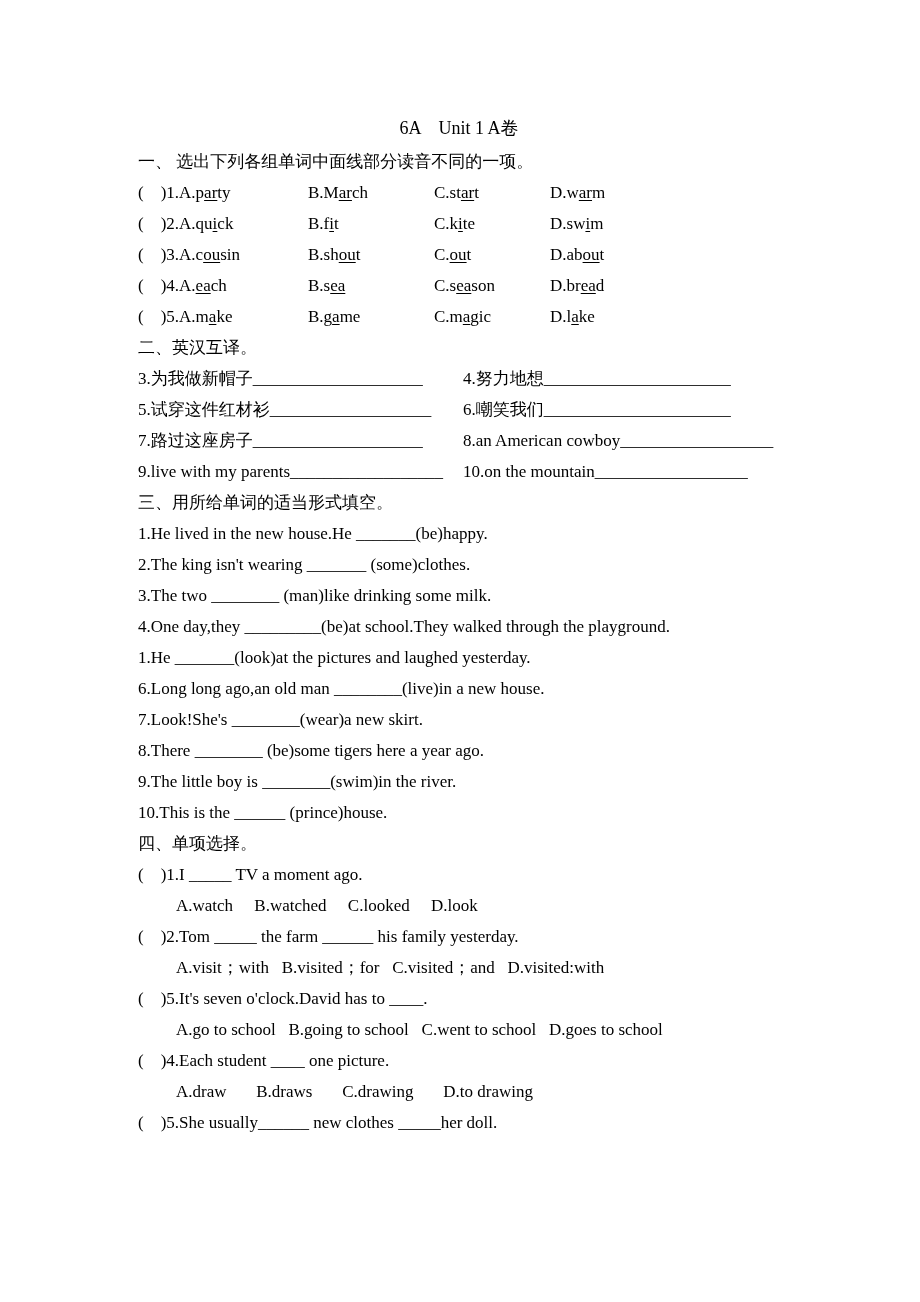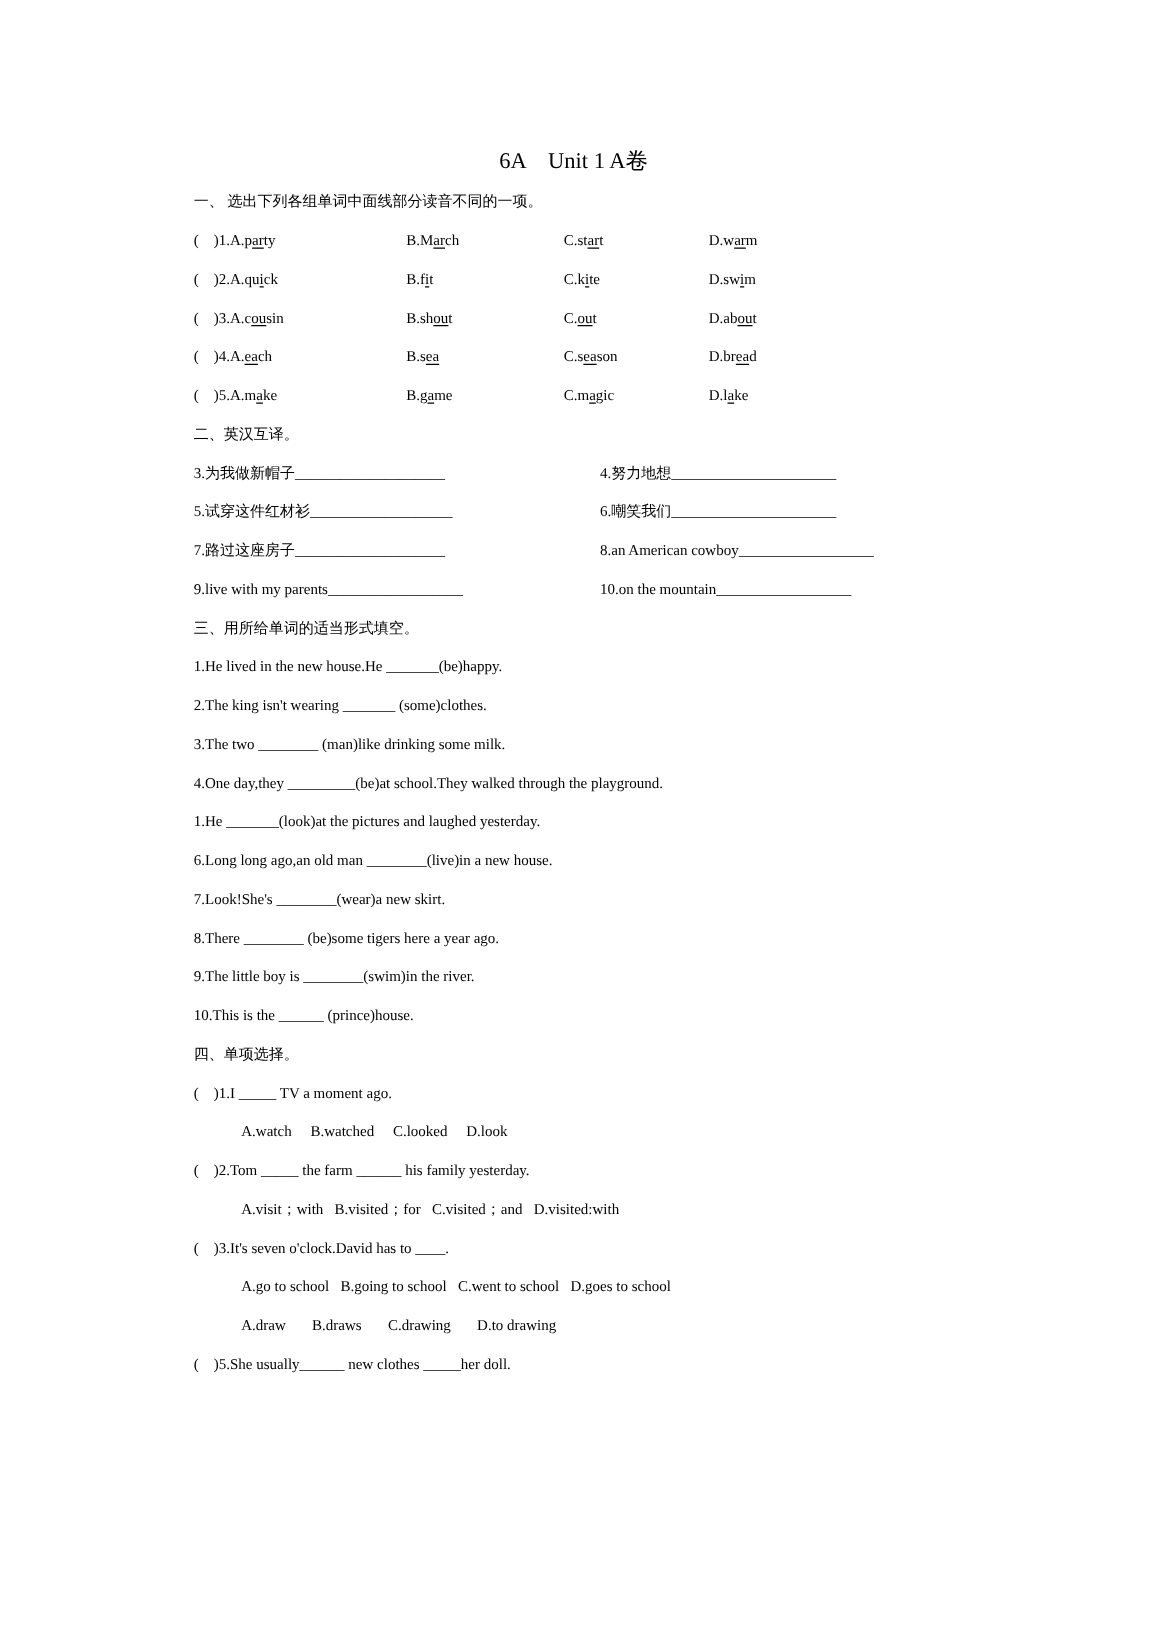--- a/index.html
+++ b/index.html
@@ -18,25 +18,24 @@
     padding: 110px 140px 16px 138px;
   }
   .title {
     font-size: 18px;
     font-weight: normal;
     text-align: center;
     line-height: 36px;
     white-space: pre-wrap;
   }
   .line {
-    font-size: 12px;
+    font-size: 17px;
     line-height: 31px;
     min-height: 31px;
     white-space: pre-wrap;
-    margin-left: 17px;
   }
   .s1row { display: flex; }
   .s1c  { white-space: pre; font-family: Liberation Serif, serif; }
   .s1c0 { width: 170px; }
   .s1cb { width: 126px; }
   .s1cc { width: 116px; }
   .u { text-decoration: underline; text-underline-offset: 2px; }
   .s2row { display: flex; }
   .s2left { width: 325px; white-space: pre; }
   .s2right { white-space: pre; }
@@ -101,25 +100,26 @@
       <div class="line"><span>(　)</span><span>1.I _____ TV a moment ago.</span></div>
       <div class="line opts">A.watch     B.watched     C.looked     D.look</div>
     </div>
 
     <div>
       <div class="line"><span>(　)</span><span>2.Tom _____ the farm ______ his family yesterday.</span></div>
       <div class="line opts">A.visit；with   B.visited；for   C.visited；and   D.visited:with</div>
     </div>
 
     <div>
-      <div class="line"><span>(　)</span><span>3.It's seven o'clock.David has to ____.</span></div>
+      <div class="line"><span>(　)</span><span>5.It's seven o'clock.David has to ____.</span></div>
       <div class="line opts">A.go to school   B.going to school   C.went to school   D.goes to school</div>
     </div>
 
     <div>
+      <div class="line"><span>(　)</span><span>4.Each student ____ one picture.</span></div>
       <div class="line opts">A.draw       B.draws       C.drawing       D.to drawing</div>
     </div>
 
     <div>
       <div class="line"><span>(　)</span><span>5.She usually______ new clothes _____her doll.</span></div>
     </div>
 
 </div>
 
 </body></html>

